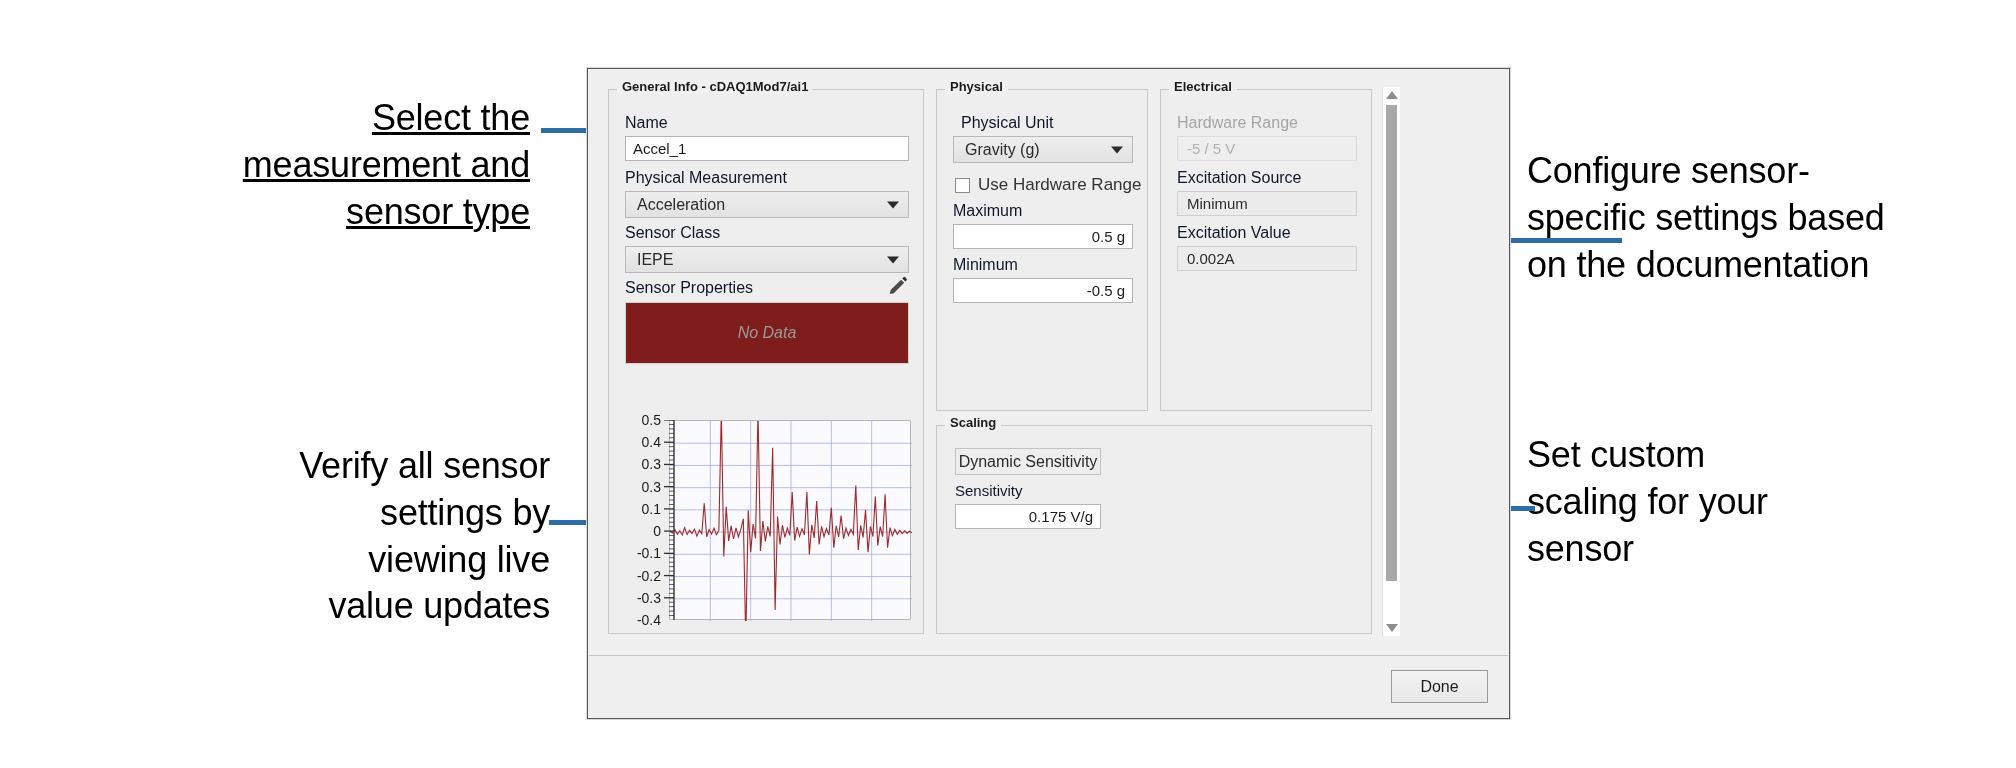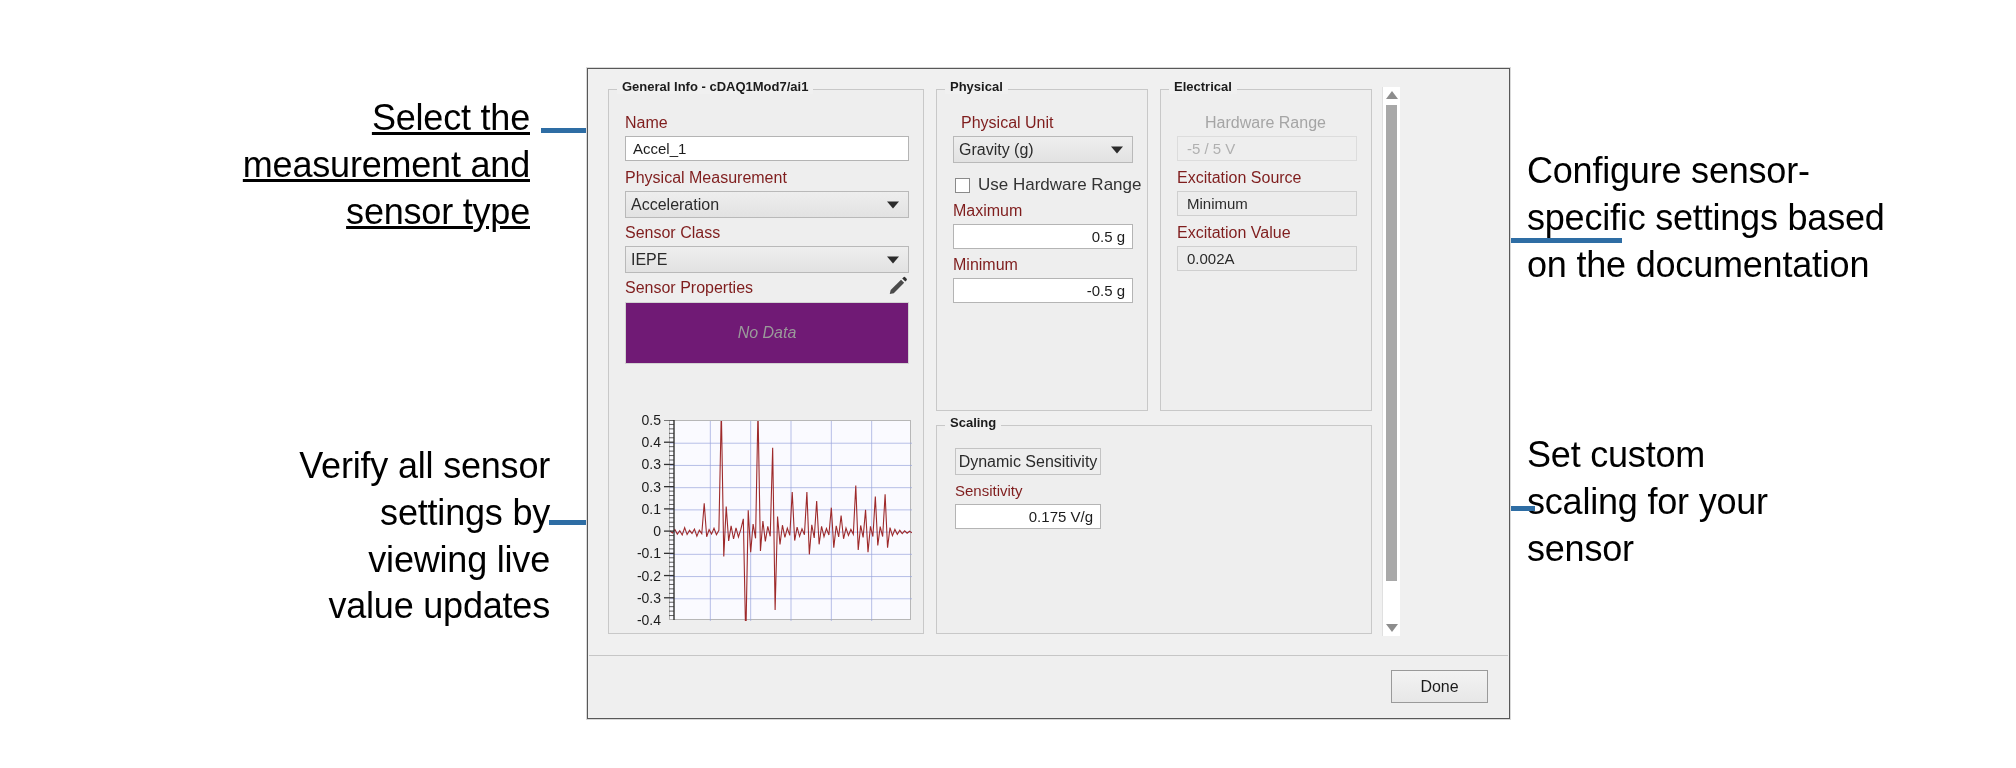--- a/index.html
+++ b/index.html
@@ -71,25 +71,25 @@
   .group > .legend{
     position:absolute;top:-11px;left:8px;
     background:#f0f0f0;
     padding:0 5px;
     font-size:13px;font-weight:bold;color:#1b1b1b;
     white-space:nowrap;
   }
 
   
   .flabel{
-    position:absolute;font-size:16px;color:#7f1d1d;
+    position:absolute;font-size:16px;color:#0f172a;
     font-family:"Liberation Sans", sans-serif;
     white-space:nowrap;
   }
-  .flabel.dim{color:#a5a5a5;margin-left:28px;}
+  .flabel.dim{color:#a5a5a5;}
   .textbox{
     position:absolute;height:25px;background:#ffffff;
     border:1px solid #b4b4b4;box-sizing:border-box;
     font-size:15px;color:#1c1c1c;
     display:flex;align-items:center;
     padding:0 7px;
     font-family:"Liberation Sans", sans-serif;
   }
   .textbox.right{justify-content:flex-end;}
   .readonly{
@@ -98,21 +98,21 @@
     font-size:15px;color:#2b2b2b;
     display:flex;align-items:center;padding:0 9px;
     font-family:"Liberation Sans", sans-serif;
   }
   .readonly.dim{color:#b0b0b0;border-color:#dcdcdc;background:#eeeeee;}
   .combo{
     position:absolute;height:27px;
     background:linear-gradient(#eeeeee,#e2e2e2);
     border:1px solid #b9b9b9;box-sizing:border-box;
     font-size:16px;color:#2b2b2b;
-    display:flex;align-items:center;padding:0 5px;
+    display:flex;align-items:center;padding:0 11px;
     font-family:"Liberation Sans", sans-serif;
     cursor:pointer;
   }
   .combo .arrow{
     position:absolute;right:9px;top:50%;transform:translateY(-50%);
     width:0;height:0;border-left:6px solid transparent;
     border-right:6px solid transparent;border-top:7px solid #2b2b2b;
   }
   .btn-flat{
     position:absolute;height:27px;
@@ -121,21 +121,21 @@
     display:flex;align-items:center;justify-content:center;
     font-family:"Liberation Sans", sans-serif;cursor:pointer;
   }
   .checkbox-row{position:absolute;display:flex;align-items:center;gap:8px;cursor:pointer;}
   .checkbox-box{
     width:15px;height:15px;border:1px solid #8a8a8a;background:#fff;box-sizing:border-box;
   }
   .checkbox-label{font-size:17px;color:#333;font-family:"Liberation Sans", sans-serif;}
 
   .nodata{
-    position:absolute;background:#701a75;border:1px solid #d2d2d2;
+    position:absolute;background:#7f1d1d;border:1px solid #d2d2d2;
     box-sizing:border-box;display:flex;align-items:center;justify-content:center;
     font-size:16px;font-style:italic;color:#9a9a9a;
     font-family:"Liberation Sans", sans-serif;
   }
   .pencil{position:absolute;width:22px;height:22px;}
 
   
   .livewrap{position:absolute;text-align:center;}
   .liveline{
     font-size:15px;font-weight:bold;color:#141414;

